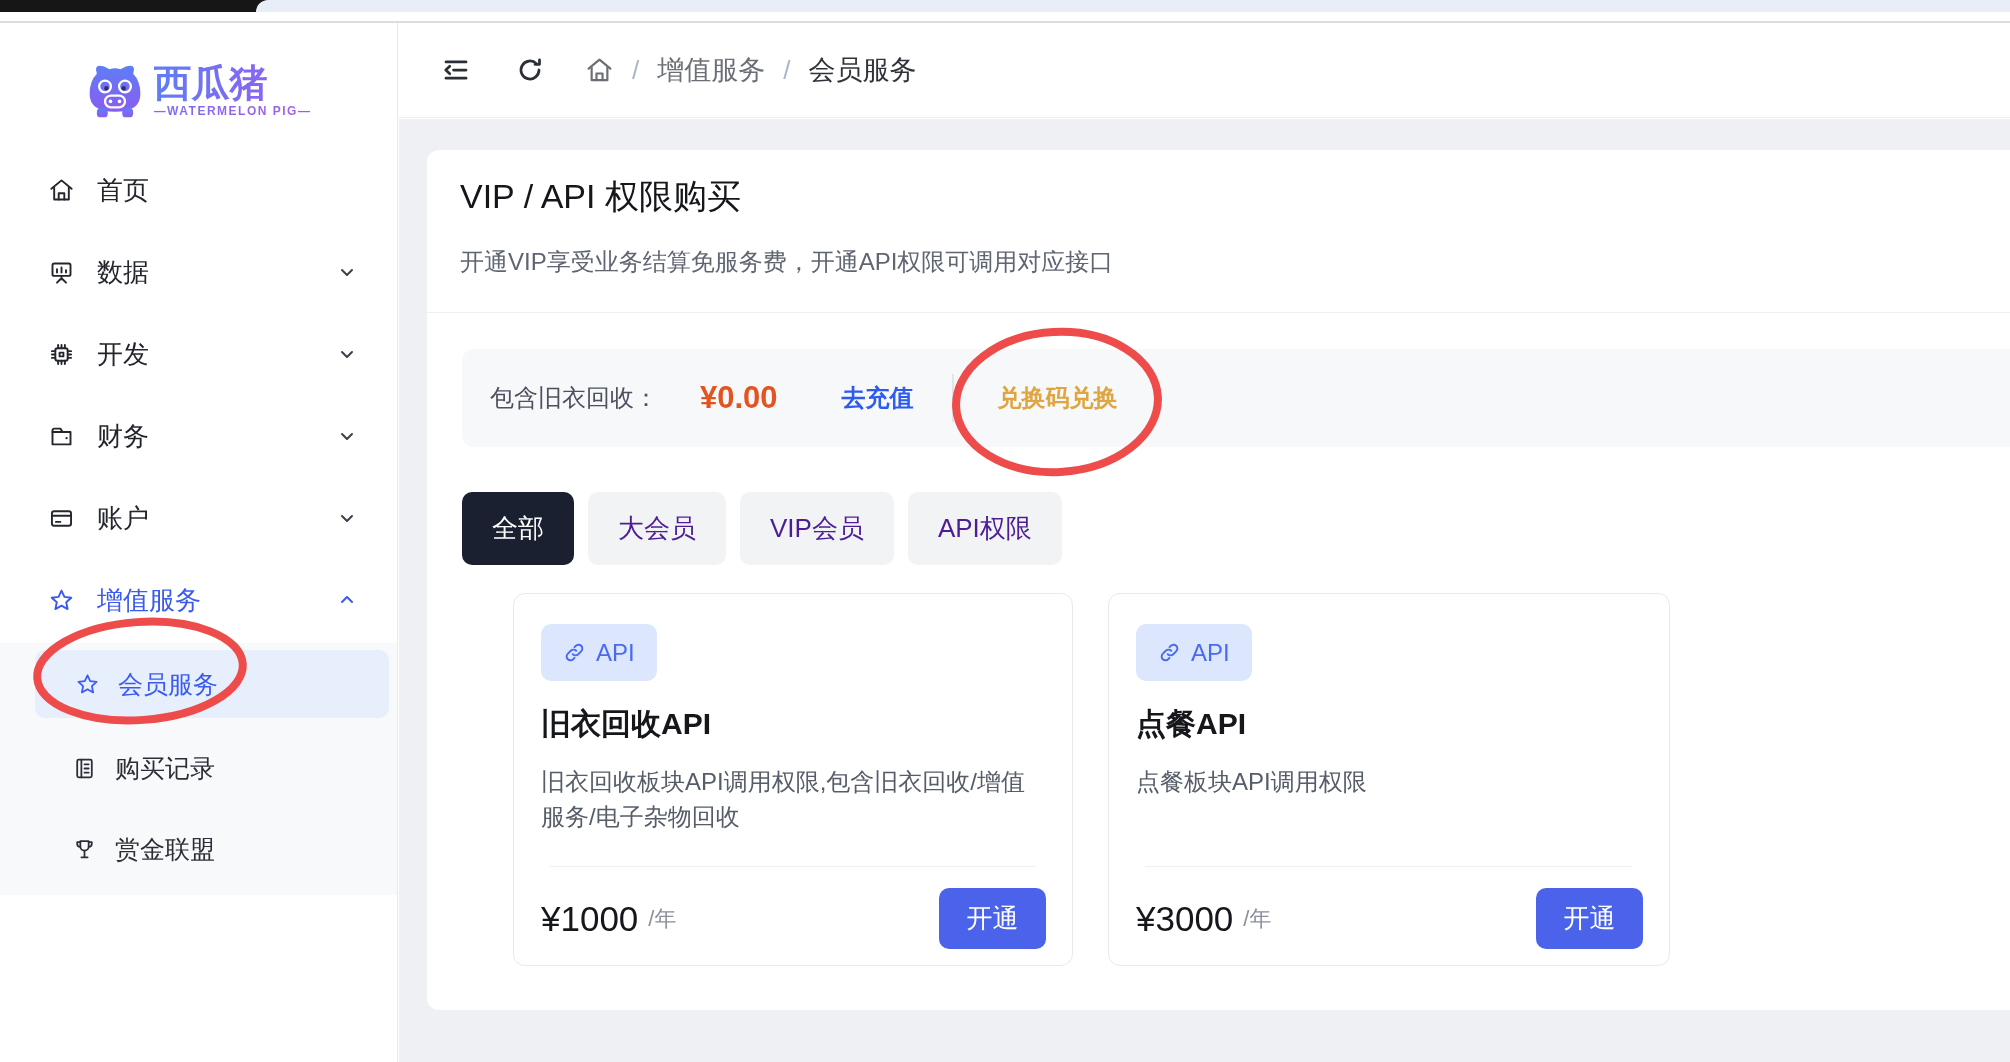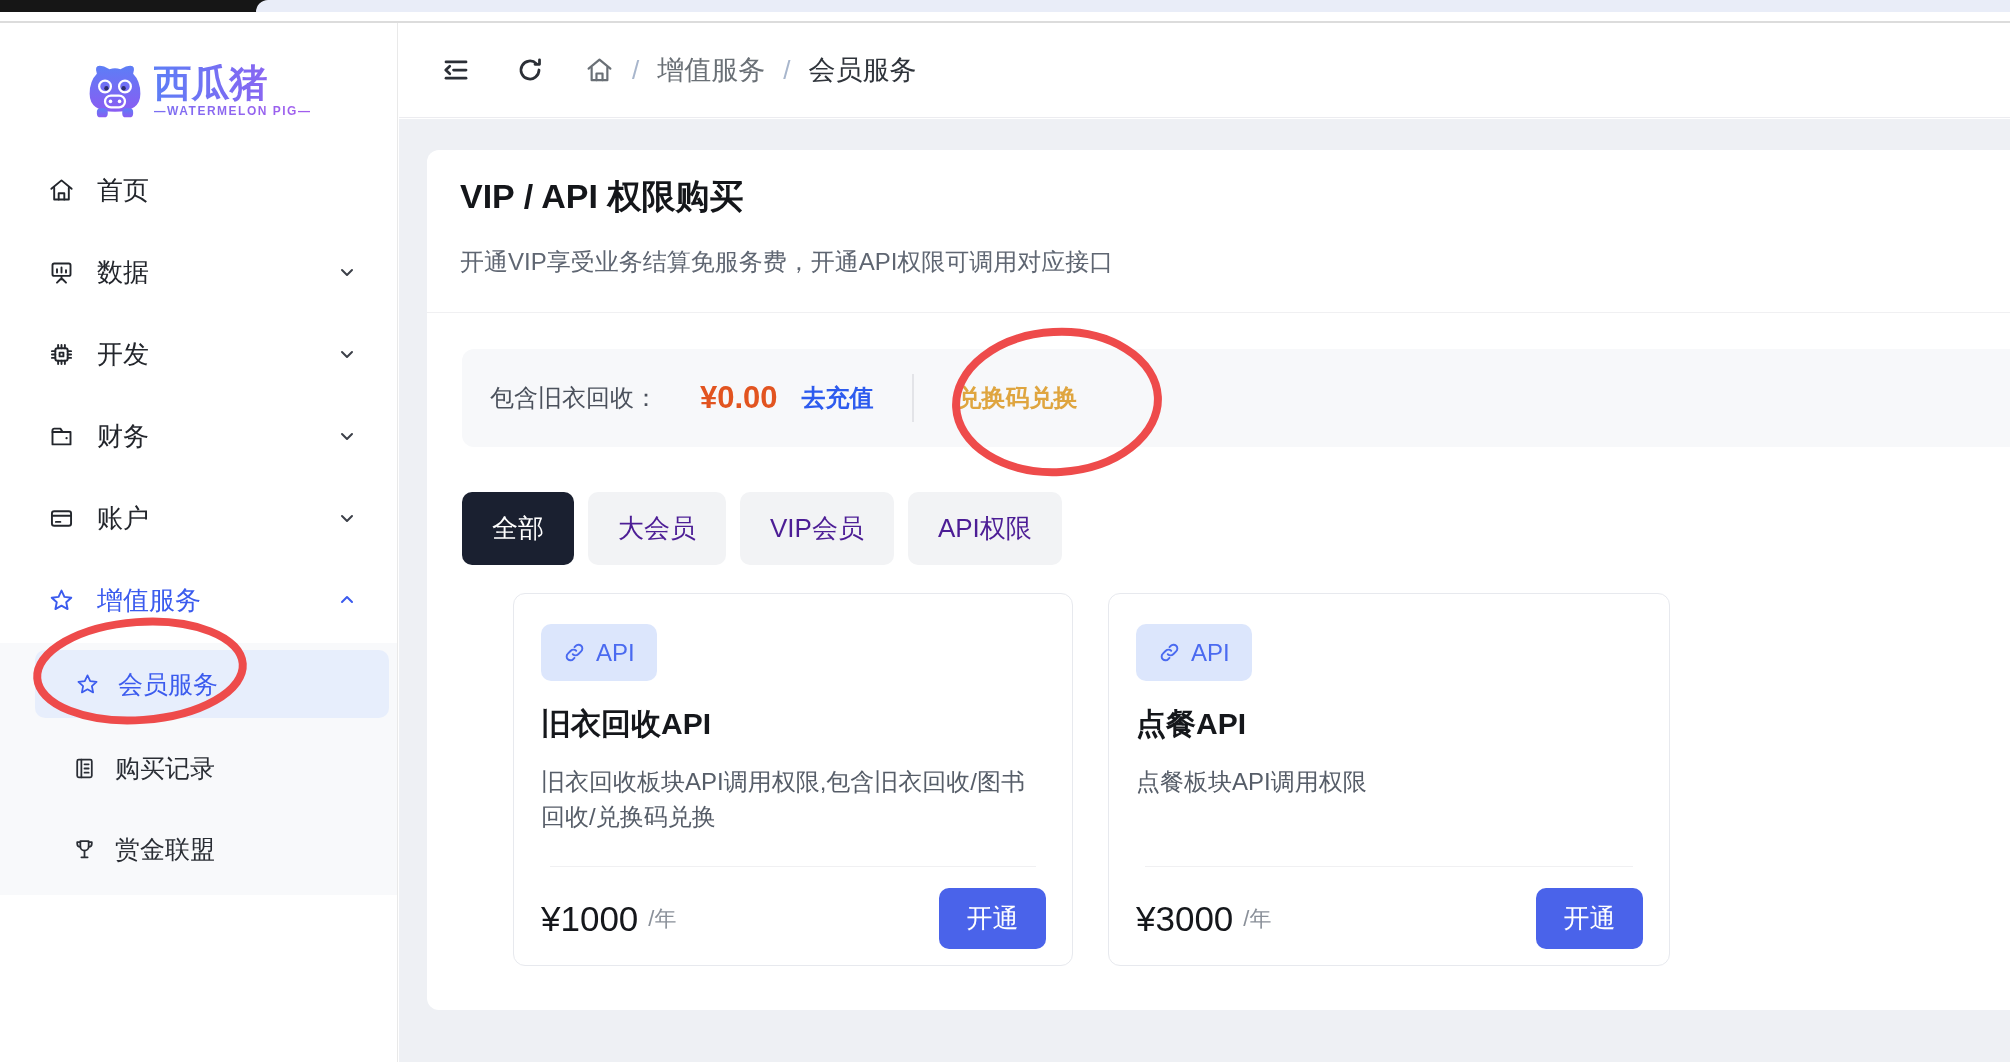--- a/index.html
+++ b/index.html
@@ -39,29 +39,29 @@
   .topbar{position:absolute;left:399px;top:23px;right:0;height:95px;background:#fff;border-bottom:1px solid #ececf0;
           display:flex;align-items:center;padding-left:42px;}
   .tb-gap1{margin-left:44px;} .tb-gap2{margin-left:40px;}
   .crumb-sep{margin:0 18px;font-size:26px;color:#a8b6cc;}
   .crumb-parent{font-size:27px;color:#6a7076;cursor:pointer;}
   .crumb-current{font-size:27px;color:#2f343b;}
 
   
   .page-bg{position:absolute;left:399px;top:119px;right:0;bottom:0;background:#eef0f4;}
   .panel{position:absolute;left:427px;top:150px;width:1640px;height:860px;background:#fff;border-radius:12px;}
-  .pg-title{position:absolute;left:33px;top:24px;font-size:34px;font-weight:bold;color:#14161a;}
+  .pg-title{position:absolute;left:33px;top:24px;font-size:34px;font-weight:normal;color:#14161a;}
   .pg-sub{position:absolute;left:33px;top:96px;font-size:24px;color:#5f6672;}
   .pg-divider{position:absolute;left:0;top:162px;width:100%;height:1px;background:#f0f0f2;}
 
   .balance{position:absolute;left:35px;top:199px;width:1560px;height:98px;background:#f7f8fa;border-radius:12px;
            display:flex;align-items:center;}
   .b-label{margin-left:28px;font-size:24px;color:#4b515c;}
   .b-amount{margin-left:42px;font-size:31px;font-weight:bold;color:#e25420;}
-  .b-recharge{margin-left:24px;font-size:24px;font-weight:bold;color:#2d5bee;cursor:pointer;}
+  .b-recharge{margin-left:64px;font-size:24px;font-weight:bold;color:#2d5bee;cursor:pointer;}
   .b-divider{margin-left:38px;width:2px;height:48px;background:#e3e4e8;}
   .b-redeem{margin-left:44px;font-size:24px;font-weight:bold;color:#dfa53f;cursor:pointer;}
 
   .chips{position:absolute;left:35px;top:342px;display:flex;gap:14px;}
   .chip{height:73px;line-height:73px;padding:0 30px;border-radius:10px;background:#f2f3f5;color:#4c1d95;font-size:26px;cursor:pointer;}
   .chip.active{background:#1a2030;color:#fff;}
 
   .card{position:absolute;top:443px;height:373px;background:#fff;border:1px solid #e7e9ee;border-radius:12px;margin-left:48px;}
   .card.c1{left:38px;width:560px;}
   .card.c2{left:633px;width:562px;}
@@ -286,21 +286,21 @@
       <span class="tag">
         <span class="icon">
           <svg width="23" height="23" viewBox="0 0 24 24" fill="none" stroke="#4a6af0" stroke-width="2" stroke-linecap="round" stroke-linejoin="round">
               <path d="M10.2 13.8a4 4 0 0 0 5.7 0l3-3a4 4 0 1 0-5.7-5.6l-1.2 1.2"></path>
               <path d="M13.8 10.2a4 4 0 0 0-5.7 0l-3 3a4 4 0 1 0 5.7 5.6l1.2-1.2"></path>
             </svg>
         </span>
         <span>API</span>
       </span>
       <div class="c-title">旧衣回收API</div>
-      <div class="c-desc">旧衣回收板块API调用权限,包含旧衣回收/图书回收/兑换码兑换</div>
+      <div class="c-desc">旧衣回收板块API调用权限,包含旧衣回收/增值服务/电子杂物回收</div>
       <div class="c-div"></div>
       <div class="price-row">
         <span class="c-price">¥1000</span>
         <span class="c-unit">/年</span>
         <span class="spacer"></span>
         <button class="open-btn">开通</button>
       </div>
     </div>
 
     <div class="card c2">

